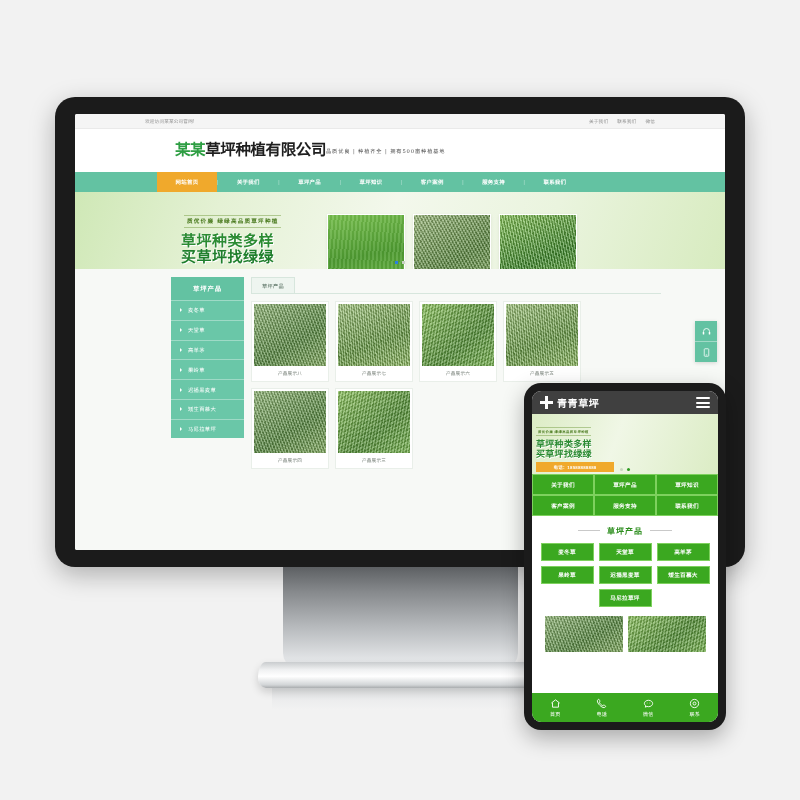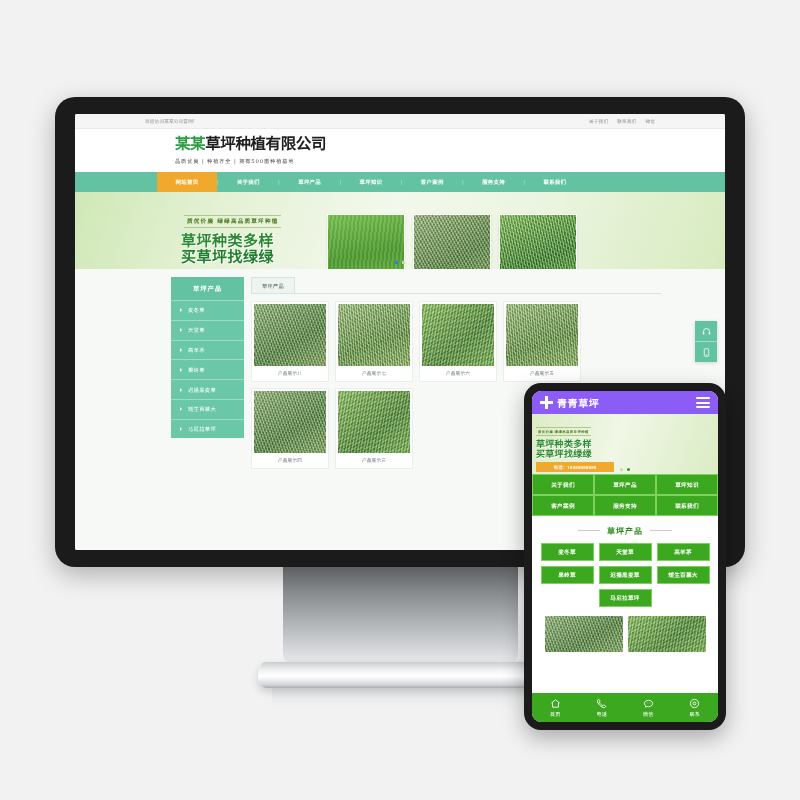--- a/index.html
+++ b/index.html
@@ -43,21 +43,21 @@
   
   .topbar{
     height:14px;background:#f5f5f5;border-bottom:1px solid #eaeaea;
     display:flex;align-items:center;justify-content:space-between;
     padding:0 70px;font-size:4.6px;color:#8d8d8d;letter-spacing:.2px;
   }
   .topbar-links{display:flex;gap:9px;}
   .topbar-links span{cursor:pointer;}
 
   .logobar{height:43px;background:#fff;display:flex;align-items:center;padding-left:100px;}
-  .logo-wrap{display:flex;flex-direction:column;}
+  .logo-wrap{display:flex;flex-direction:row;}
   .logo-title{font-size:15.5px;font-weight:bold;color:#1f1f1f;letter-spacing:-.4px;line-height:1;
     font-family:"DejaVu Sans","Liberation Sans",sans-serif;}
   .logo-title .mark{color:#2e9e43;}
   .logo-sub{font-size:5.2px;color:#4a4a4a;margin-top:4px;letter-spacing:.9px;
     font-family:"DejaVu Serif","Liberation Serif",serif;}
 
   .navbar{
     height:20px;background:#63c2a2;display:flex;align-items:stretch;
     padding-left:82px;position:relative;
     background-image:radial-gradient(rgba(255,255,255,.16) .6px, transparent .7px);
@@ -159,21 +159,21 @@
   .phone{
     position:absolute;left:524px;top:383px;width:202px;height:347px;
     background:#1b1b1b;border-radius:17px;
     box-shadow:0 8px 22px rgba(0,0,0,.3);
   }
   .phone-screen{
     position:absolute;left:8px;top:8px;width:186px;height:331px;
     background:#fff;border-radius:9px;overflow:hidden;
   }
   .m-header{
-    height:23px;background:#8b5cf6;display:flex;align-items:center;
+    height:23px;background:#404040;display:flex;align-items:center;
     justify-content:space-between;padding:0 8px;
   }
   .m-logo{display:flex;align-items:center;gap:4px;}
   .m-mark{width:13px;height:13px;position:relative;}
   .m-mark i{position:absolute;background:#fff;}
   .m-mark i.v{left:5px;top:0;width:3px;height:13px;}
   .m-mark i.h{left:0;top:5px;width:13px;height:3px;}
   .m-logo-text{color:#fff;font-size:10px;font-weight:bold;letter-spacing:.6px;}
   .m-burger{width:14px;display:flex;flex-direction:column;gap:2.4px;cursor:pointer;}
   .m-burger span{height:2px;background:#fff;border-radius:1px;}

